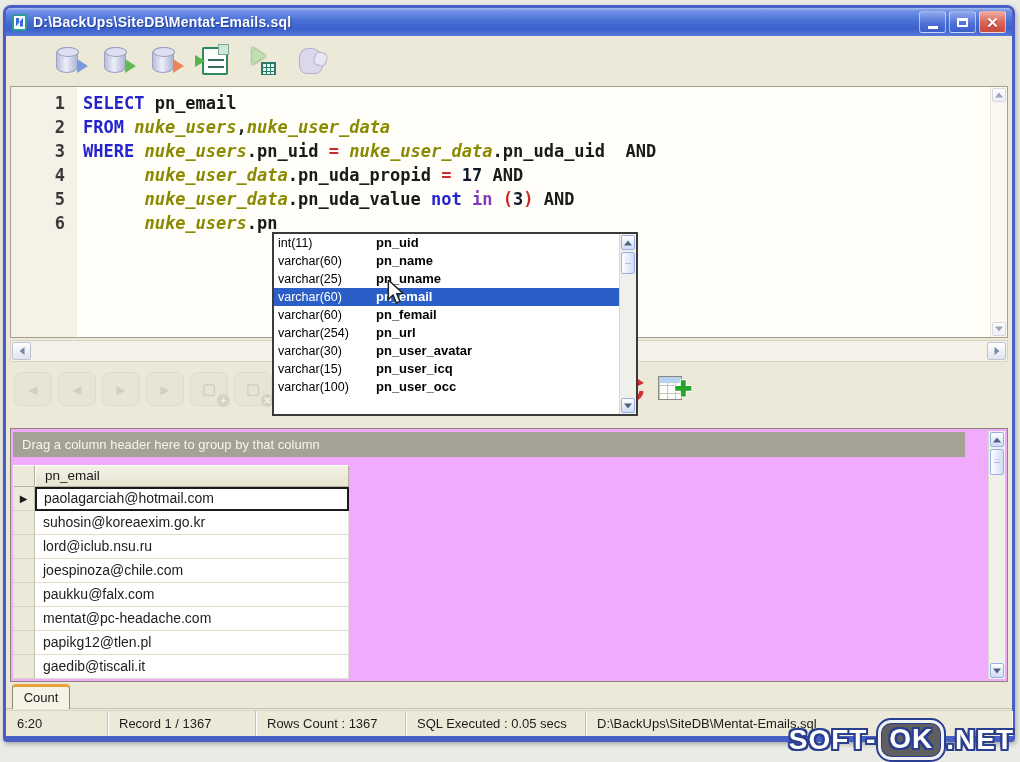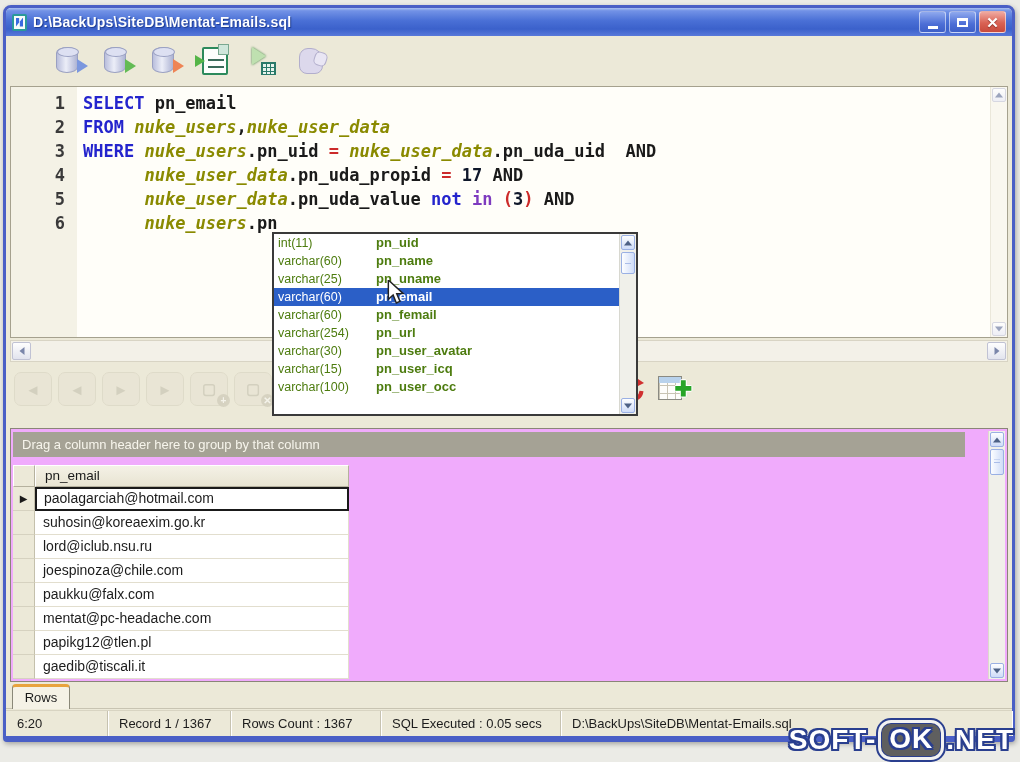--- a/index.html
+++ b/index.html
@@ -92,21 +92,21 @@
   .icon-export-grid { position:absolute; left:652px; top:10px; width:30px; height:28px; }
   .xg-box { position:absolute; left:0; top:2px; width:24px; height:24px; background:#fdfdfb; border:1px solid #8a8a82;
     background-image:linear-gradient(180deg,#b8d2ec 0 6px,transparent 6px),linear-gradient(#c8c4b4 1px,transparent 1px),linear-gradient(90deg,#c8c4b4 1px,transparent 1px);
     background-size:100% 100%,8px 8px,8px 8px; }
   .xg-plus { position:absolute; right:-4px; top:6px; color:#27a527; font-size:21px; font-weight:bold; line-height:18px;
     text-shadow:-1px 0 #fff,1px 0 #fff,0 -1px #fff,0 1px #fff; }
 
   
   .dropdown { position:absolute; left:266px; top:224px; width:366px; height:184px; background:#fff; border:2px solid #3a3a3a; z-index:20; }
   .ac-list { position:absolute; left:0; top:0; right:17px; bottom:0; overflow:hidden; }
-  .ac-row { height:18px; line-height:18px; display:flex; font-size:12.5px; color:#4d7c0f; white-space:nowrap; }
+  .ac-row { height:18px; line-height:18px; display:flex; font-size:12.5px; color:#000000; white-space:nowrap; }
   .ac-type { width:102px; flex:0 0 auto; padding-left:4px; }
   .ac-name { font-weight:bold; font-size:13px; }
   .ac-row.sel { background:#2b5fc7; color:#fff; }
   .ac-scroll { position:absolute; right:0; top:0; bottom:0; width:17px; background:#f0f0ea; border-left:1px solid #d8d8d0; }
   .xp-btn { position:absolute; left:1px; width:14px; height:15px; background:linear-gradient(180deg,#fdfeff,#cfdcf8); border:1px solid #9ab0e4; border-radius:2px; }
   .xp-btn::after { content:""; position:absolute; left:50%; top:50%; transform:translate(-50%,-50%); width:0; height:0; }
   .xp-up::after   { border-left:4px solid transparent; border-right:4px solid transparent; border-bottom:5px solid #4d6185; }
   .xp-down::after { border-left:4px solid transparent; border-right:4px solid transparent; border-top:5px solid #4d6185; }
   .xp-thumb { position:absolute; left:1px; width:14px; background:linear-gradient(90deg,#fdfeff,#cfdcf8); border:1px solid #9ab0e4; border-radius:2px; }
   .xp-thumb::after { content:""; position:absolute; left:3px; right:3px; top:50%; height:5px; transform:translateY(-50%);
@@ -128,21 +128,21 @@
   .grid-vscroll { position:absolute; right:2px; top:2px; bottom:2px; width:17px; background:#f0f0ea; border-left:1px solid #ddd9cc; }
 
   
   .tab-data { position:absolute; left:6px; top:676px; width:58px; height:25px; background:#f5f2e6; border:1px solid #8a8878; border-bottom:none; border-top:3px solid #e8a33d; border-radius:4px 4px 0 0; font-size:13px; color:#1a1a1a; text-align:center; padding-top:3px; }
   .tab-label::first-letter { text-decoration:underline; }
   .tab-line { position:absolute; left:0; top:700px; width:100%; height:1px; background:#c8c4b2; }
 
   .statusbar { position:absolute; left:0; top:702px; width:100%; height:26px; background:#ece9d8; border-top:1px solid #d8d4c2; display:flex; font-size:13px; color:#1c1c1c; }
   .sp { padding:5px 0 0 11px; border-right:1px solid #c6c2b0; box-shadow:1px 0 0 #fff; white-space:nowrap; overflow:hidden; }
   .sp-time { width:102px; }
-  .sp-record { width:123px; }
+  .sp-record { width:148px; }
   .sp-rows { width:150px; }
   .sp-sql { width:180px; }
   .sp-path { flex:1; border-right:none; }
 
   
   .watermark { position:absolute; right:6px; bottom:2px; z-index:60; font-weight:bold; font-size:28px; letter-spacing:1px; color:#fff; display:flex; align-items:center; pointer-events:none;
     text-shadow:-2px 0 0 #2a3f8f, 2px 0 0 #2a3f8f, 0 -2px 0 #2a3f8f, 0 2px 0 #2a3f8f, -2px -2px 0 #2a3f8f, 2px 2px 0 #2a3f8f, -2px 2px 0 #2a3f8f, 2px -2px 0 #2a3f8f;text-align:center; }
   .wm-okbox { display:inline-block; background:#5f5f5f; border:3px solid #f2f2f2; border-radius:13px; padding:0 8px 2px 8px; margin:0 2px; box-shadow:0 0 0 2px #2a3f8f, inset 0 0 0 1px #2a3f8f; }
 </style>
 </head>
@@ -338,21 +338,21 @@
       </div>
     <div class="grid-vscroll">
       <span class="xp-btn xp-up" style="top:1px;"></span>
       <span class="xp-thumb" style="top:18px; height:26px;"></span>
       <span class="xp-btn xp-down" style="bottom:1px;"></span>
     </div>
   </div>
 
   <div class="tab-line"></div>
   <div class="tab-data">
-    <span class="tab-label">Rows</span>
+    <span class="tab-label">Count</span>
   </div>
 
   <div class="statusbar">
     <span class="sp sp-time">6:20</span>
     <span class="sp sp-record">Record  1 / 1367</span>
     <span class="sp sp-rows">Rows Count  : 1367</span>
     <span class="sp sp-sql">SQL Executed : 0.05 secs</span>
     <span class="sp sp-path">D:\BackUps\SiteDB\Mentat-Emails.sql</span>
   </div>
 

